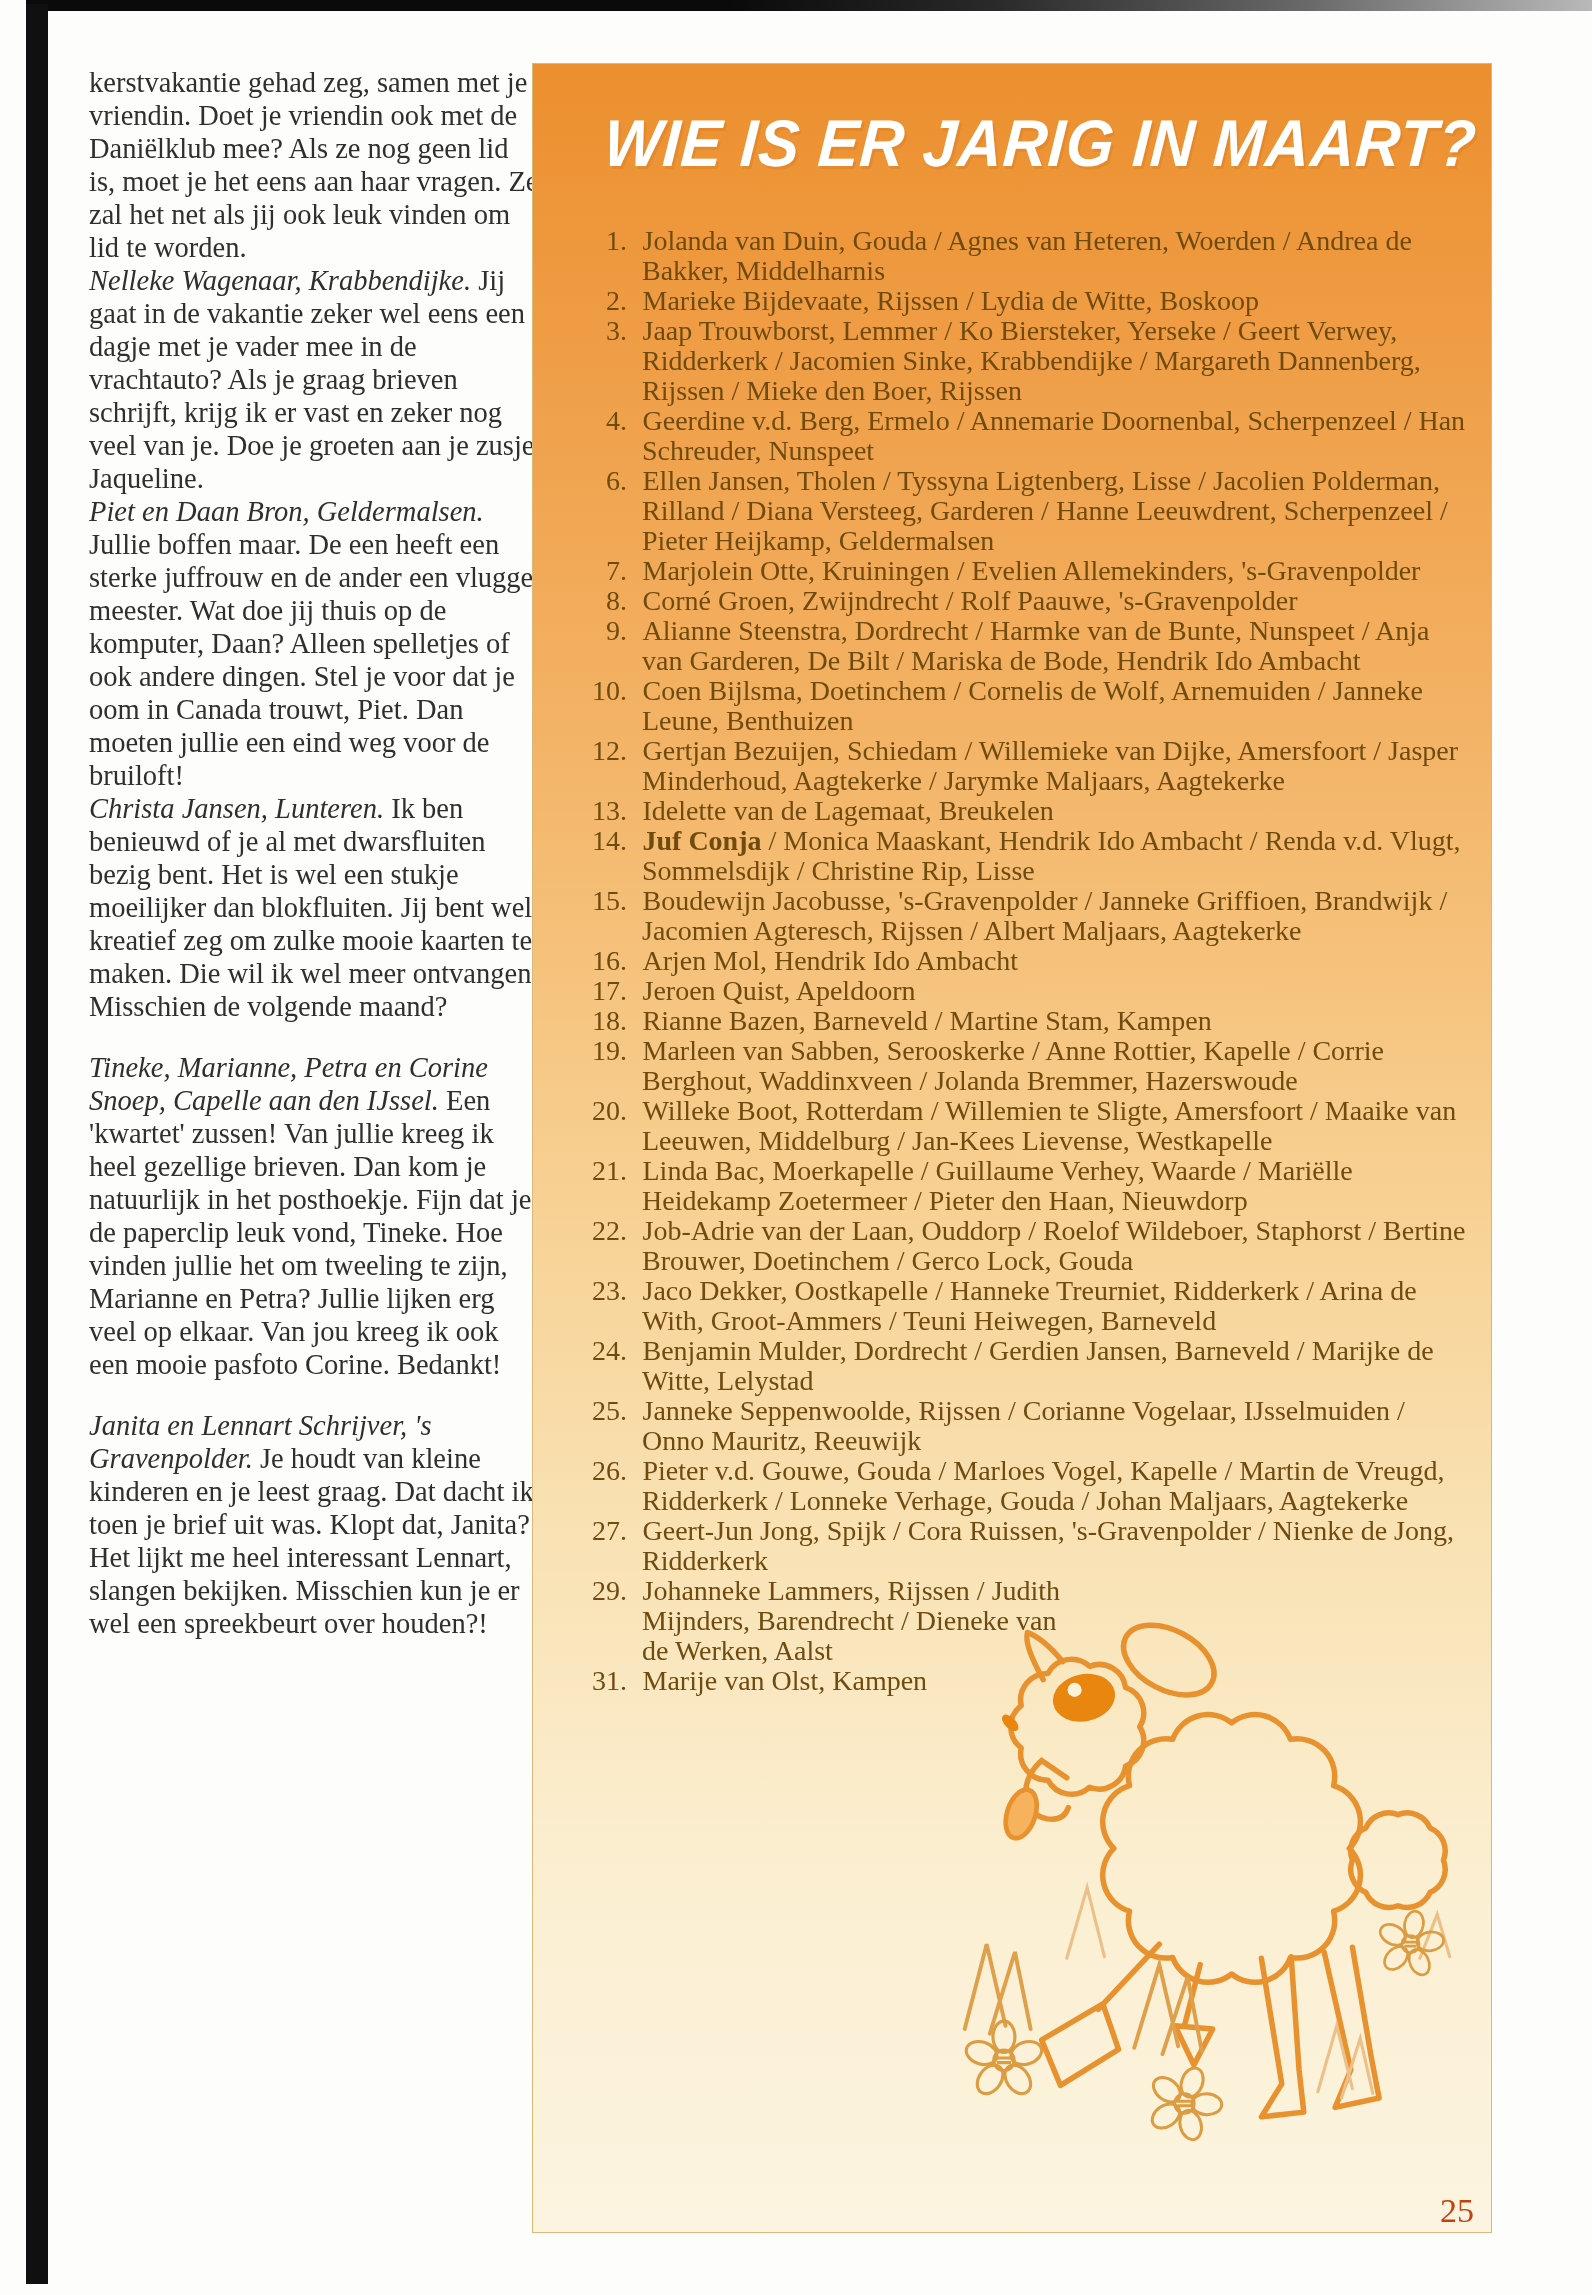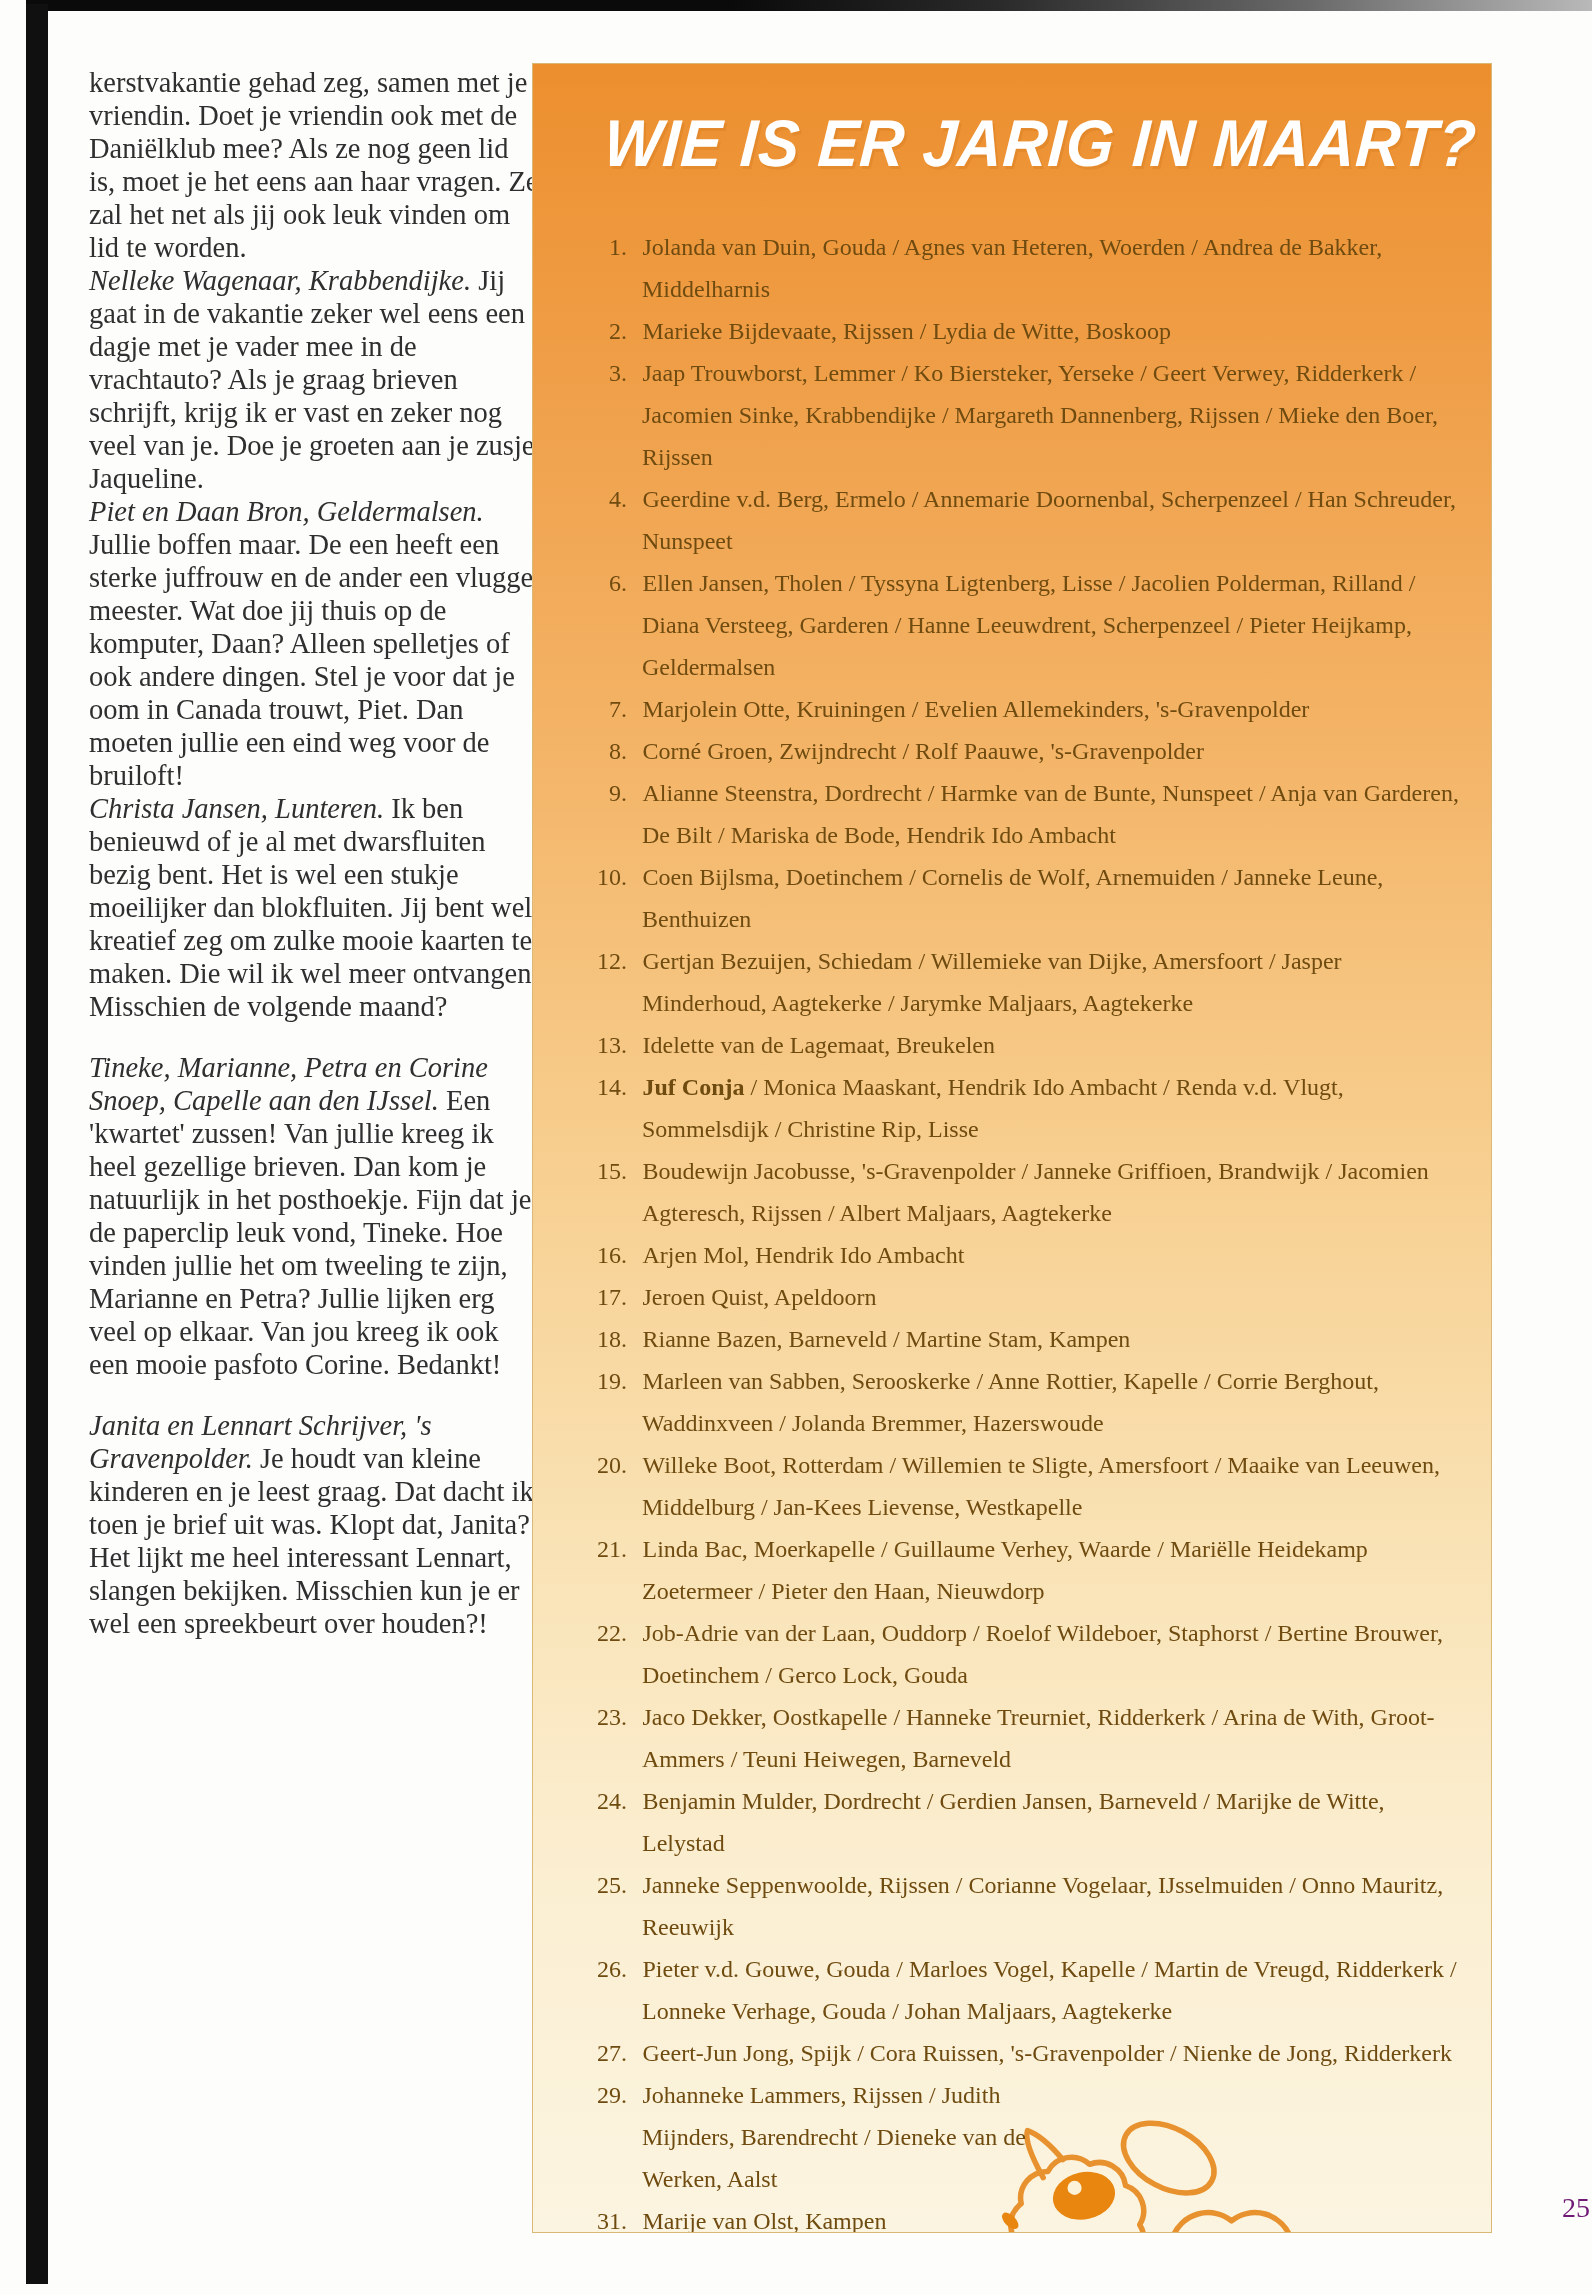--- a/index.html
+++ b/index.html
@@ -16,28 +16,28 @@
   .lead{font-style:italic;}
   
   .panel{position:absolute;left:532px;top:63px;width:960px;height:2170px;box-sizing:border-box;
          border:1.7px solid #d9b878;padding:22.4px 24px 0 40px;overflow:hidden;
          background:linear-gradient(180deg,#ec8f2e 0%,#ef9c44 12%,#f3b264 30%,#f7ce8e 50%,#f9e2b4 68%,#fbefd2 84%,#fbf4e0 100%);}
   .panel-title{font-family:"Liberation Sans",sans-serif;font-weight:bold;font-style:italic;
                color:#ffffff;font-size:66px;white-space:nowrap;text-align:center;
                transform:scaleX(0.93) skewX(-4deg);transform-origin:center;
                margin:19px 0 45px 0;letter-spacing:0.9px;
                text-shadow:2.6px 2.6px 0 rgba(205,115,20,0.28);}
-  .blist{font-size:24px;line-height:42px;color:#6f4b10;}
+  .blist{font-size:28px;line-height:30px;color:#6f4b10;}
   .bitem{padding-left:69px;text-indent:-69px;}
   .bitem .num{display:inline-block;width:54px;text-align:right;margin-right:15.5px;text-indent:0;}
   .bitem .b{font-weight:bold;}
   #lamb-float{float:right;width:518px;height:570px;margin:8.6px 0 0 14px;
               shape-outside:polygon(42% 0%, 100% 0%, 100% 100%, 0% 100%, 0% 48%, 20% 16%);
               shape-margin:12px;}
-  .page-num{position:absolute;left:1562px;top:2192px;font-size:28px;color:#701a75;}
+  .page-num{position:absolute;left:1440px;top:2192px;font-size:34px;color:#c2410c;}
 </style>
 </head>
 <body>
 
 <div class="top-rule"></div>
 <div class="left-rule"></div>
 
 <div class="letters" id="letters-col">
     <div class="para">kerstvakantie gehad zeg, samen met je vriendin. Doet je vriendin ook met de Daniëlklub mee? Als ze nog geen lid is, moet je het eens aan haar vragen. Ze zal het net als jij ook leuk vinden om lid te worden.</div>
     <div class="para"><span class="lead">Nelleke Wagenaar, Krabbendijke.</span> Jij gaat in de vakantie zeker wel eens een dagje met je vader mee in de vrachtauto? Als je graag brieven schrijft, krijg ik er vast en zeker nog veel van je. Doe je groeten aan je zusje Jaqueline.</div>

